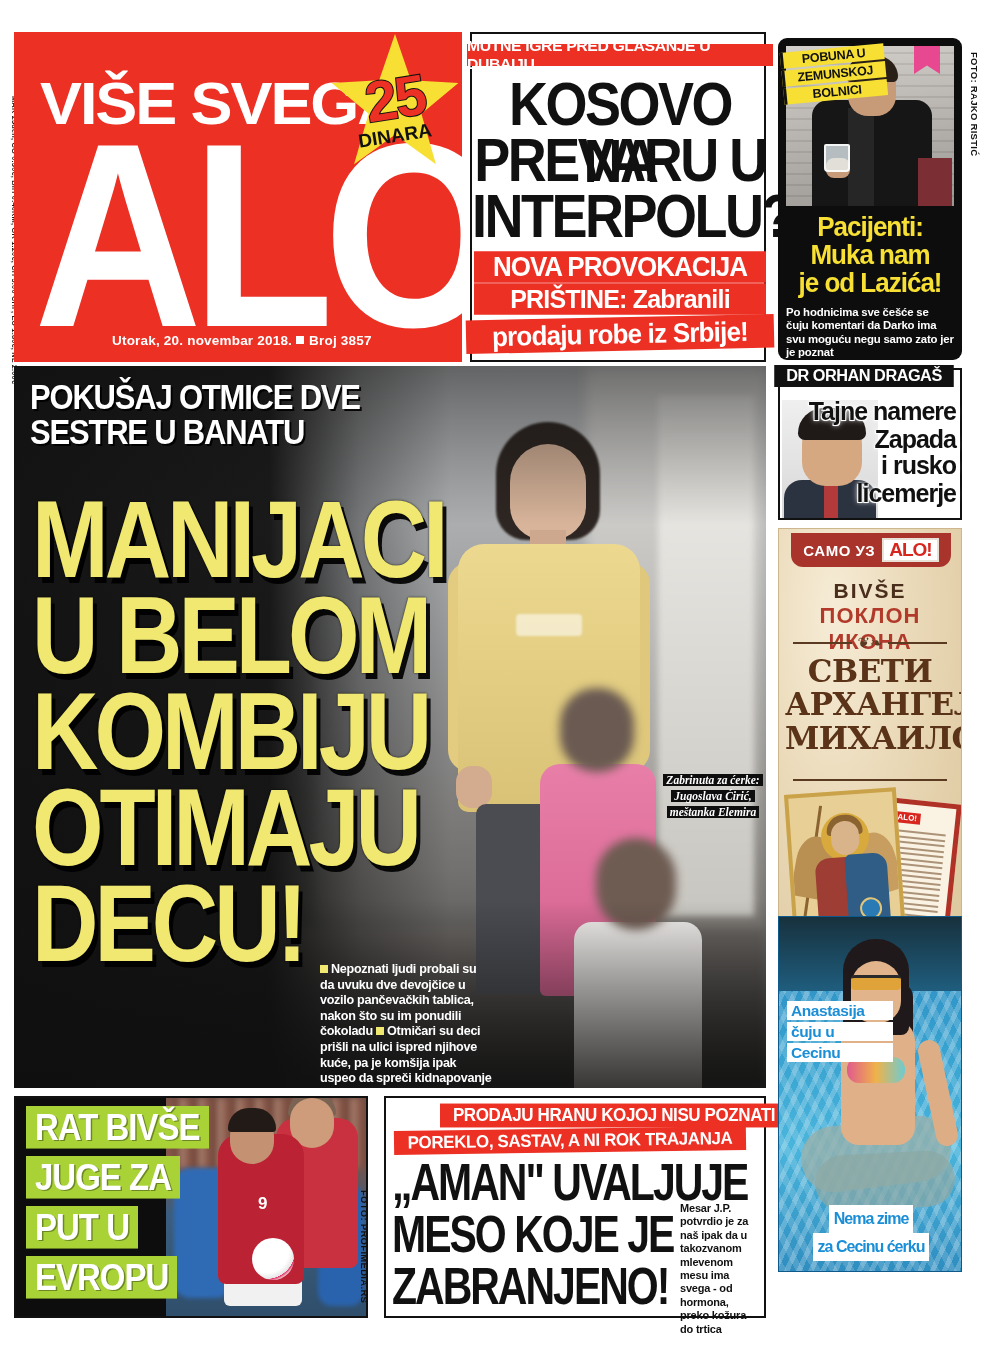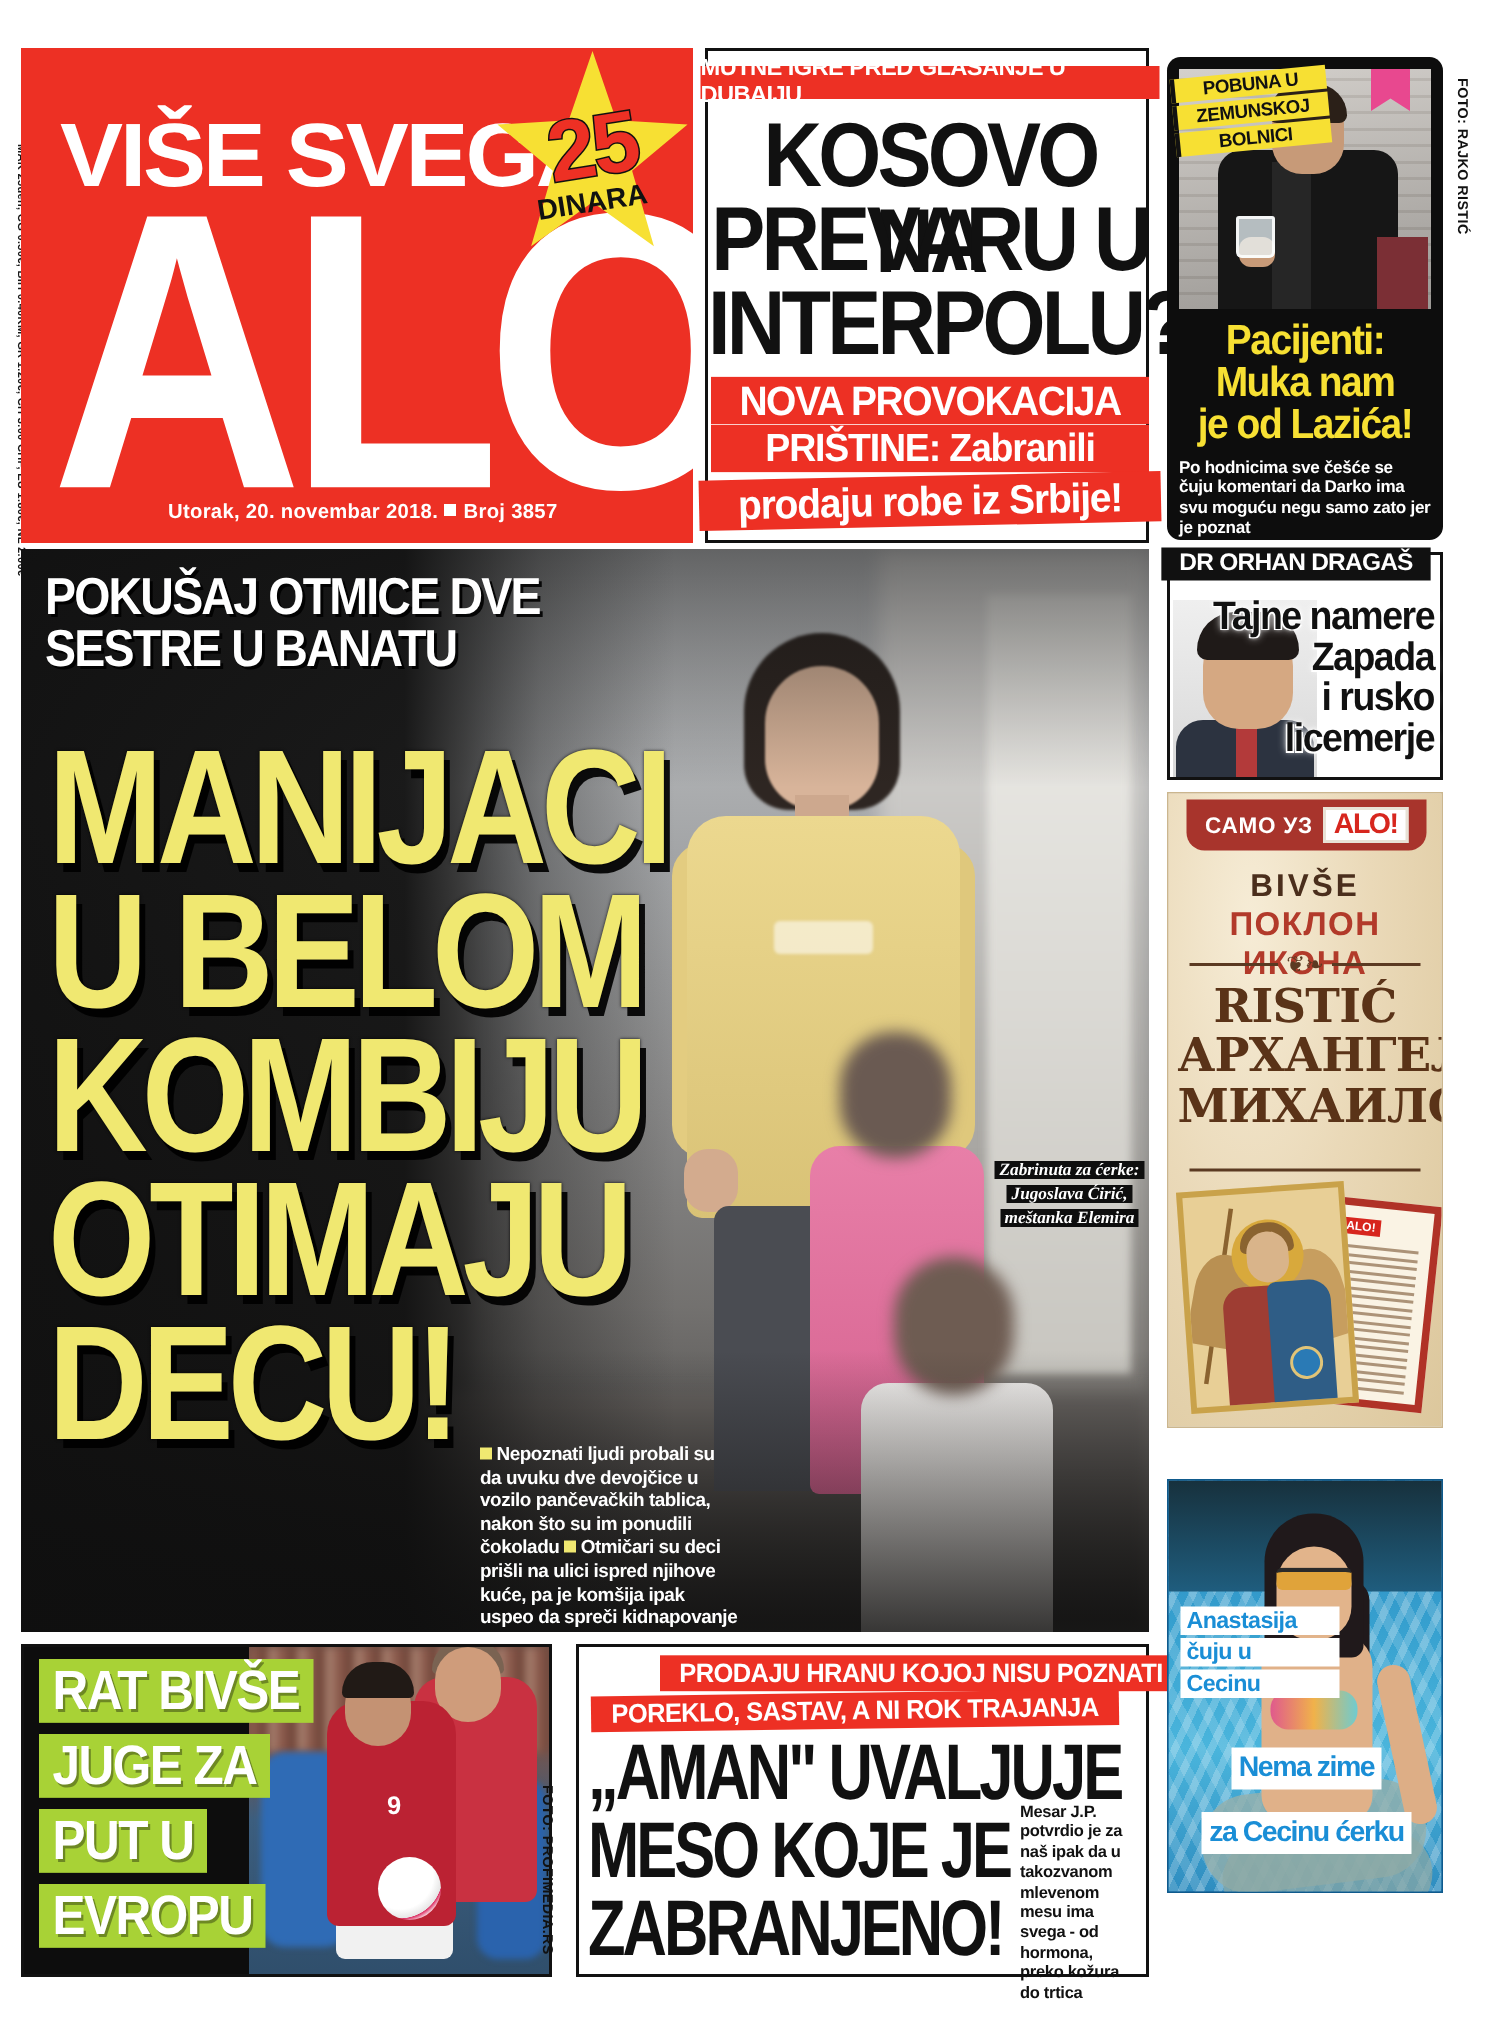--- a/index.html
+++ b/index.html
@@ -394,21 +394,21 @@
   #am-h1{ top:58px; }
   #am-h2{ top:110px; }
   #am-h3{ top:162px; }
   #am-sub{
     position:absolute; right:6px; top:104px; width:78px;
     font-weight:bold; font-size:11px; line-height:13.4px; color:#111; letter-spacing:-.2px;
   }
 
   
   #anas{
-    position:absolute; left:778px; top:986px; width:184px; height:276px;
+    position:absolute; left:778px; top:916px; width:184px; height:356px;
     background:#1a6fa8; overflow:hidden; border:1px solid #0f5a8c;
   }
   #anas .water{
     position:absolute; inset:0;
     background:
       repeating-linear-gradient(115deg, rgba(255,255,255,.22) 0 5px, rgba(255,255,255,0) 5px 11px),
       repeating-linear-gradient(62deg, rgba(255,255,255,.15) 0 7px, rgba(255,255,255,0) 7px 15px),
       linear-gradient(180deg,#2a86bd 0%,#36a0cf 35%,#4ab5dc 65%,#2f8dc0 100%);
   }
   #anas .darktop{ position:absolute; left:0; top:0; width:184px; height:74px;
@@ -431,21 +431,21 @@
   }
   #an-kick span{
     display:block; background:#fff; color:#1a8ed6; font-weight:bold;
     font-size:15.5px; line-height:19px; padding:0 4px; margin-bottom:2px; letter-spacing:-.4px;
   }
   #an-foot{
     position:absolute; left:6px; bottom:10px; width:172px; text-align:center;
   }
   #an-foot span{
     display:inline-block; background:#fff; color:#1a8ed6; font-weight:bold;
-    font-size:19px; line-height:28px; padding:0 5px; margin-bottom:15px; letter-spacing:-1px;
+    font-size:16px; line-height:28px; padding:0 5px; margin-bottom:0; letter-spacing:-1px;
   }
 </style>
 </head>
 <body>
 
 <div id="sidecode">MAK 25den, CG 0.50€, BIH 0.40KM, GR 1.20€, CH 3.00 CHF, EU 1.80€, NL 2.00€</div>
 
 <div id="masthead">
   <div id="mh-vise">VIŠE SVEGA</div>
   <div id="mh-alo">ALO!</div>
@@ -515,21 +515,21 @@
     <span class="alo">ALO!</span>
   </div>
   <div id="ia-sutra">BIVŠE</div>
   <div id="ia-poklon">ПОКЛОН ИКОНА</div>
   <div id="ia-orn">
     <i class="ln"></i>
     <span>❦❧</span>
     <i class="ln"></i>
   </div>
   <div id="ia-title">
-    <div>RISTIĆ</div>
+    <div>СВЕТИ</div>
     <div>АРХАНГЕЛ</div>
     <div>МИХАИЛО</div>
   </div>
   <div id="ia-rule"></div>
   <div id="ia-cards">
     <div class="prayer">
       <div class="logo">ALO!</div>
       <div class="lines">
         <i></i>
           <i></i>

